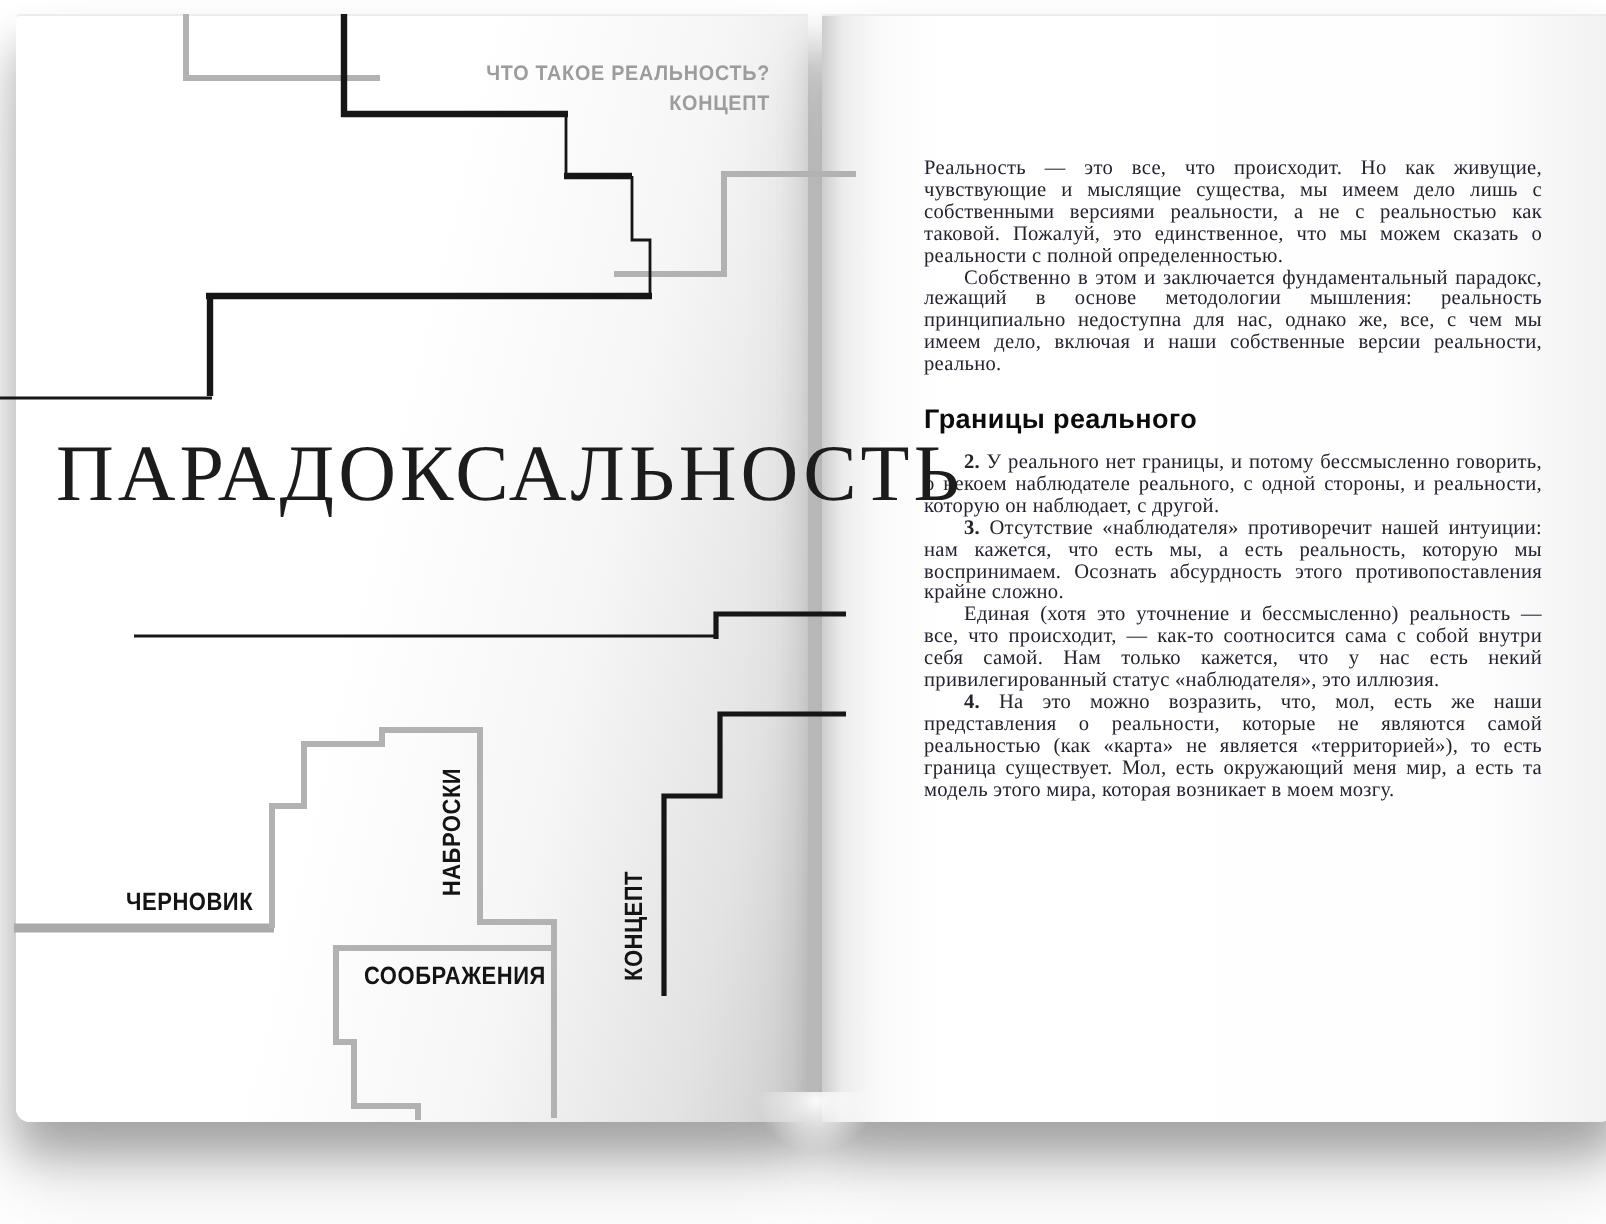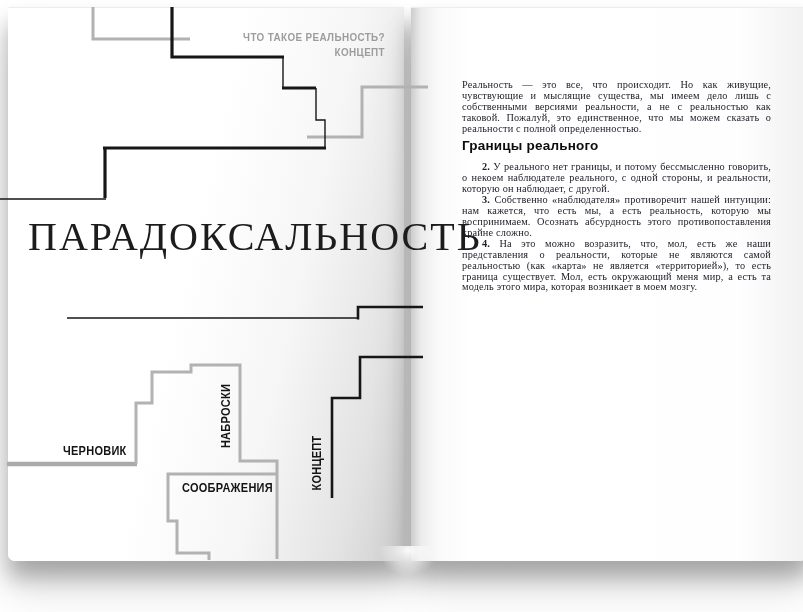--- a/index.html
+++ b/index.html
@@ -28,37 +28,39 @@
     font-size:12.5px;letter-spacing:0.3px;color:#141414;white-space:nowrap;}
   .lbl.h{transform:scaleX(0.88);transform-origin:left center;}
   .lbl.v{transform:translate(-50%,-50%) rotate(-90deg) scaleX(0.88);}
 
   
   .body-col{padding:72px 40px 0 51px;color:#23232f;font-size:10.3px;line-height:10.9px;
     text-align:justify;letter-spacing:0.15px;}
   .body-col p{margin:0;}
   .body-col p.ind{text-indent:20px;}
   .sec-head{font-family:"Liberation Sans",sans-serif;font-weight:bold;font-size:13.5px;
-    color:#0c0c0c;margin:6px 0 11px 0;text-align:left;letter-spacing:0.2px;}
+    color:#0c0c0c;margin:16px 0 11px 0;text-align:left;letter-spacing:0.2px;}
   .item{margin-top:9px;text-indent:20px;}
   .item.cont{margin-top:0;}
   .item b{font-weight:bold;}
 </style>
 </head>
 <body>
 
 <div class="canvas">
 
   <div class="page page-left"></div>
   <div class="page page-right">
     <div class="body-col">
       <p>Реальность — это все, что происходит. Но как живущие, чувствующие и мыслящие существа, мы имеем дело лишь с собственными версиями реальности, а не с реальностью как таковой. Пожалуй, это единственное, что мы можем сказать о реальности с полной определенностью.</p>
+      <p class="ind">Собственно в этом и заключается фундаментальный парадокс, лежащий в основе методологии мышления: реальность принципиально недоступна для нас, однако же, все, с чем мы имеем дело, включая и наши собственные версии реальности, реально.</p>
       <div class="sec-head">Границы реального</div>
       <p class="item"><b>2.</b><span> У реального нет границы, и потому бессмысленно говорить, о некоем наблюдателе реального, с одной стороны, и реальности, которую он наблюдает, с другой.</span></p>
-      <p class="item"><b>3.</b><span> Собственно «наблюдателя» противоречит нашей интуиции: нам кажется, что есть мы, а есть реальность, которую мы воспринимаем. Осознать абсурдность этого противопоставления крайне сложно.</span></p>
+      <p class="item"><b>3.</b><span> Отсутствие «наблюдателя» противоречит нашей интуиции: нам кажется, что есть мы, а есть реальность, которую мы воспринимаем. Осознать абсурдность этого противопоставления крайне сложно.</span></p>
+      <p class="item cont"><b></b><span>Единая (хотя это уточнение и бессмысленно) реальность — все, что происходит, — как-то соотносится сама с собой внутри себя самой. Нам только кажется, что у нас есть некий привилегированный статус «наблюдателя», это иллюзия.</span></p>
       <p class="item"><b>4.</b><span> На это можно возразить, что, мол, есть же наши представления о реальности, которые не являются самой реальностью (как «карта» не является «территорией»), то есть граница существует. Мол, есть окружающий меня мир, а есть та модель этого мира, которая возникает в моем мозгу.</span></p>
     </div>
   </div>
 
   <svg class="lines" width="803" height="612" viewBox="0 0 803 612">
 
     <path d="M93,7 V39 H190" fill="none" stroke="#b2b2b2" stroke-width="3"></path>
     <path d="M307,137 H362 V87 H428" fill="none" stroke="#b2b2b2" stroke-width="3"></path>
     <path d="M7,464 H137" fill="none" stroke="#aaaaaa" stroke-width="4.5"></path>
     <path d="M136,464 V403 H152 V372 H191 V365 H240 V461 H277 V559" fill="none" stroke="#b2b2b2" stroke-width="3"></path>

